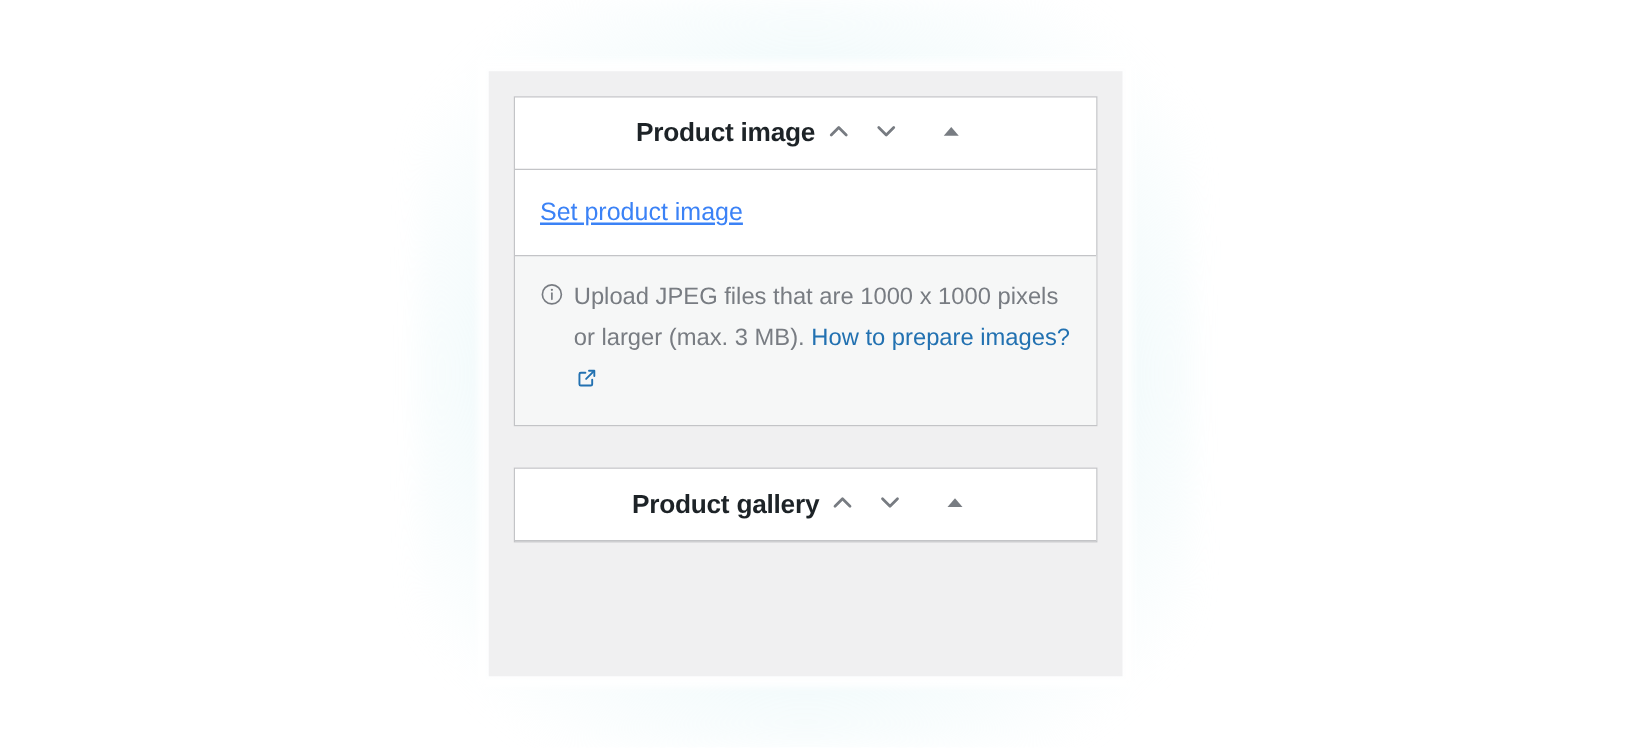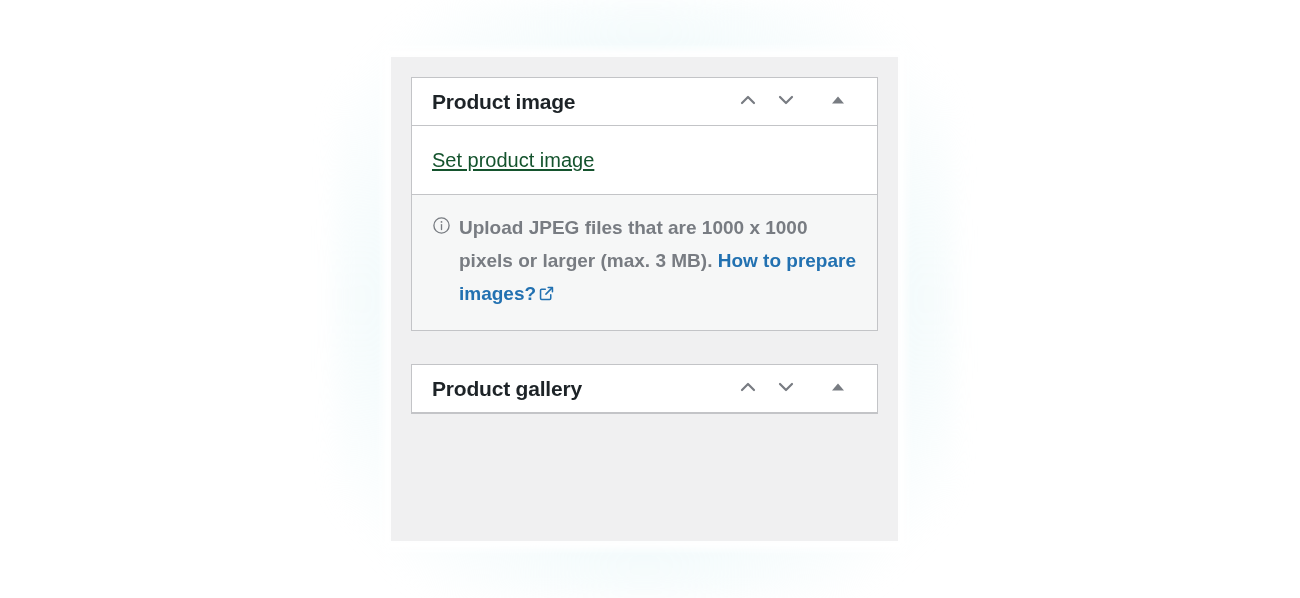--- a/index.html
+++ b/index.html
@@ -65,23 +65,23 @@
     background: #ffffff;
     border: 1px solid #c3c4c7;
     box-sizing: border-box;
     margin-bottom: 33px;
   }
   .postbox:last-child { margin-bottom: 4px; }
 
   .postbox-header {
     display: flex;
     align-items: center;
-    justify-content: space-between;
+    justify-content: center;
     border-bottom: 1px solid #c3c4c7;
-    height: 48px;
+    height: 58px;
     padding: 0 20px 0 20px;
     box-sizing: border-box;
   }
   .postbox-title {
     font-size: 21px;
     font-weight: bold;
     color: #1d2327;
     line-height: 1.2;
     letter-spacing: -0.2px;
   }
@@ -102,21 +102,21 @@
   }
   .handle-order { color: #787c82; }
   .handle-toggle { color: #787c82; margin-left: 14px; }
 
   .postbox-body {
     padding: 20px;
   }
 
   
   a.wp-link {
-    color: #14532d;
+    color: #3b82f6;
     text-decoration: underline;
     text-underline-offset: 2px;
     font-size: 20px;
     line-height: 1.4;
   }
 
   
   .notice-panel {
     background: #f6f7f7;
     border-top: 1px solid #c3c4c7;
@@ -130,21 +130,20 @@
   .info-icon {
     flex: 0 0 auto;
     margin-top: 5px;
     margin-right: 8px;
     color: #787c82;
   }
   .notice-text {
     font-size: 19px;
     line-height: 33px;
     color: #787c82;
-    font-weight: bold;
   }
   .notice-text .link-inline {
     color: #2271b1;
     text-decoration: none;
   }
   .ext-icon {
     display: inline-block;
     vertical-align: -2px;
     margin-left: 2px;
     color: #2271b1;

